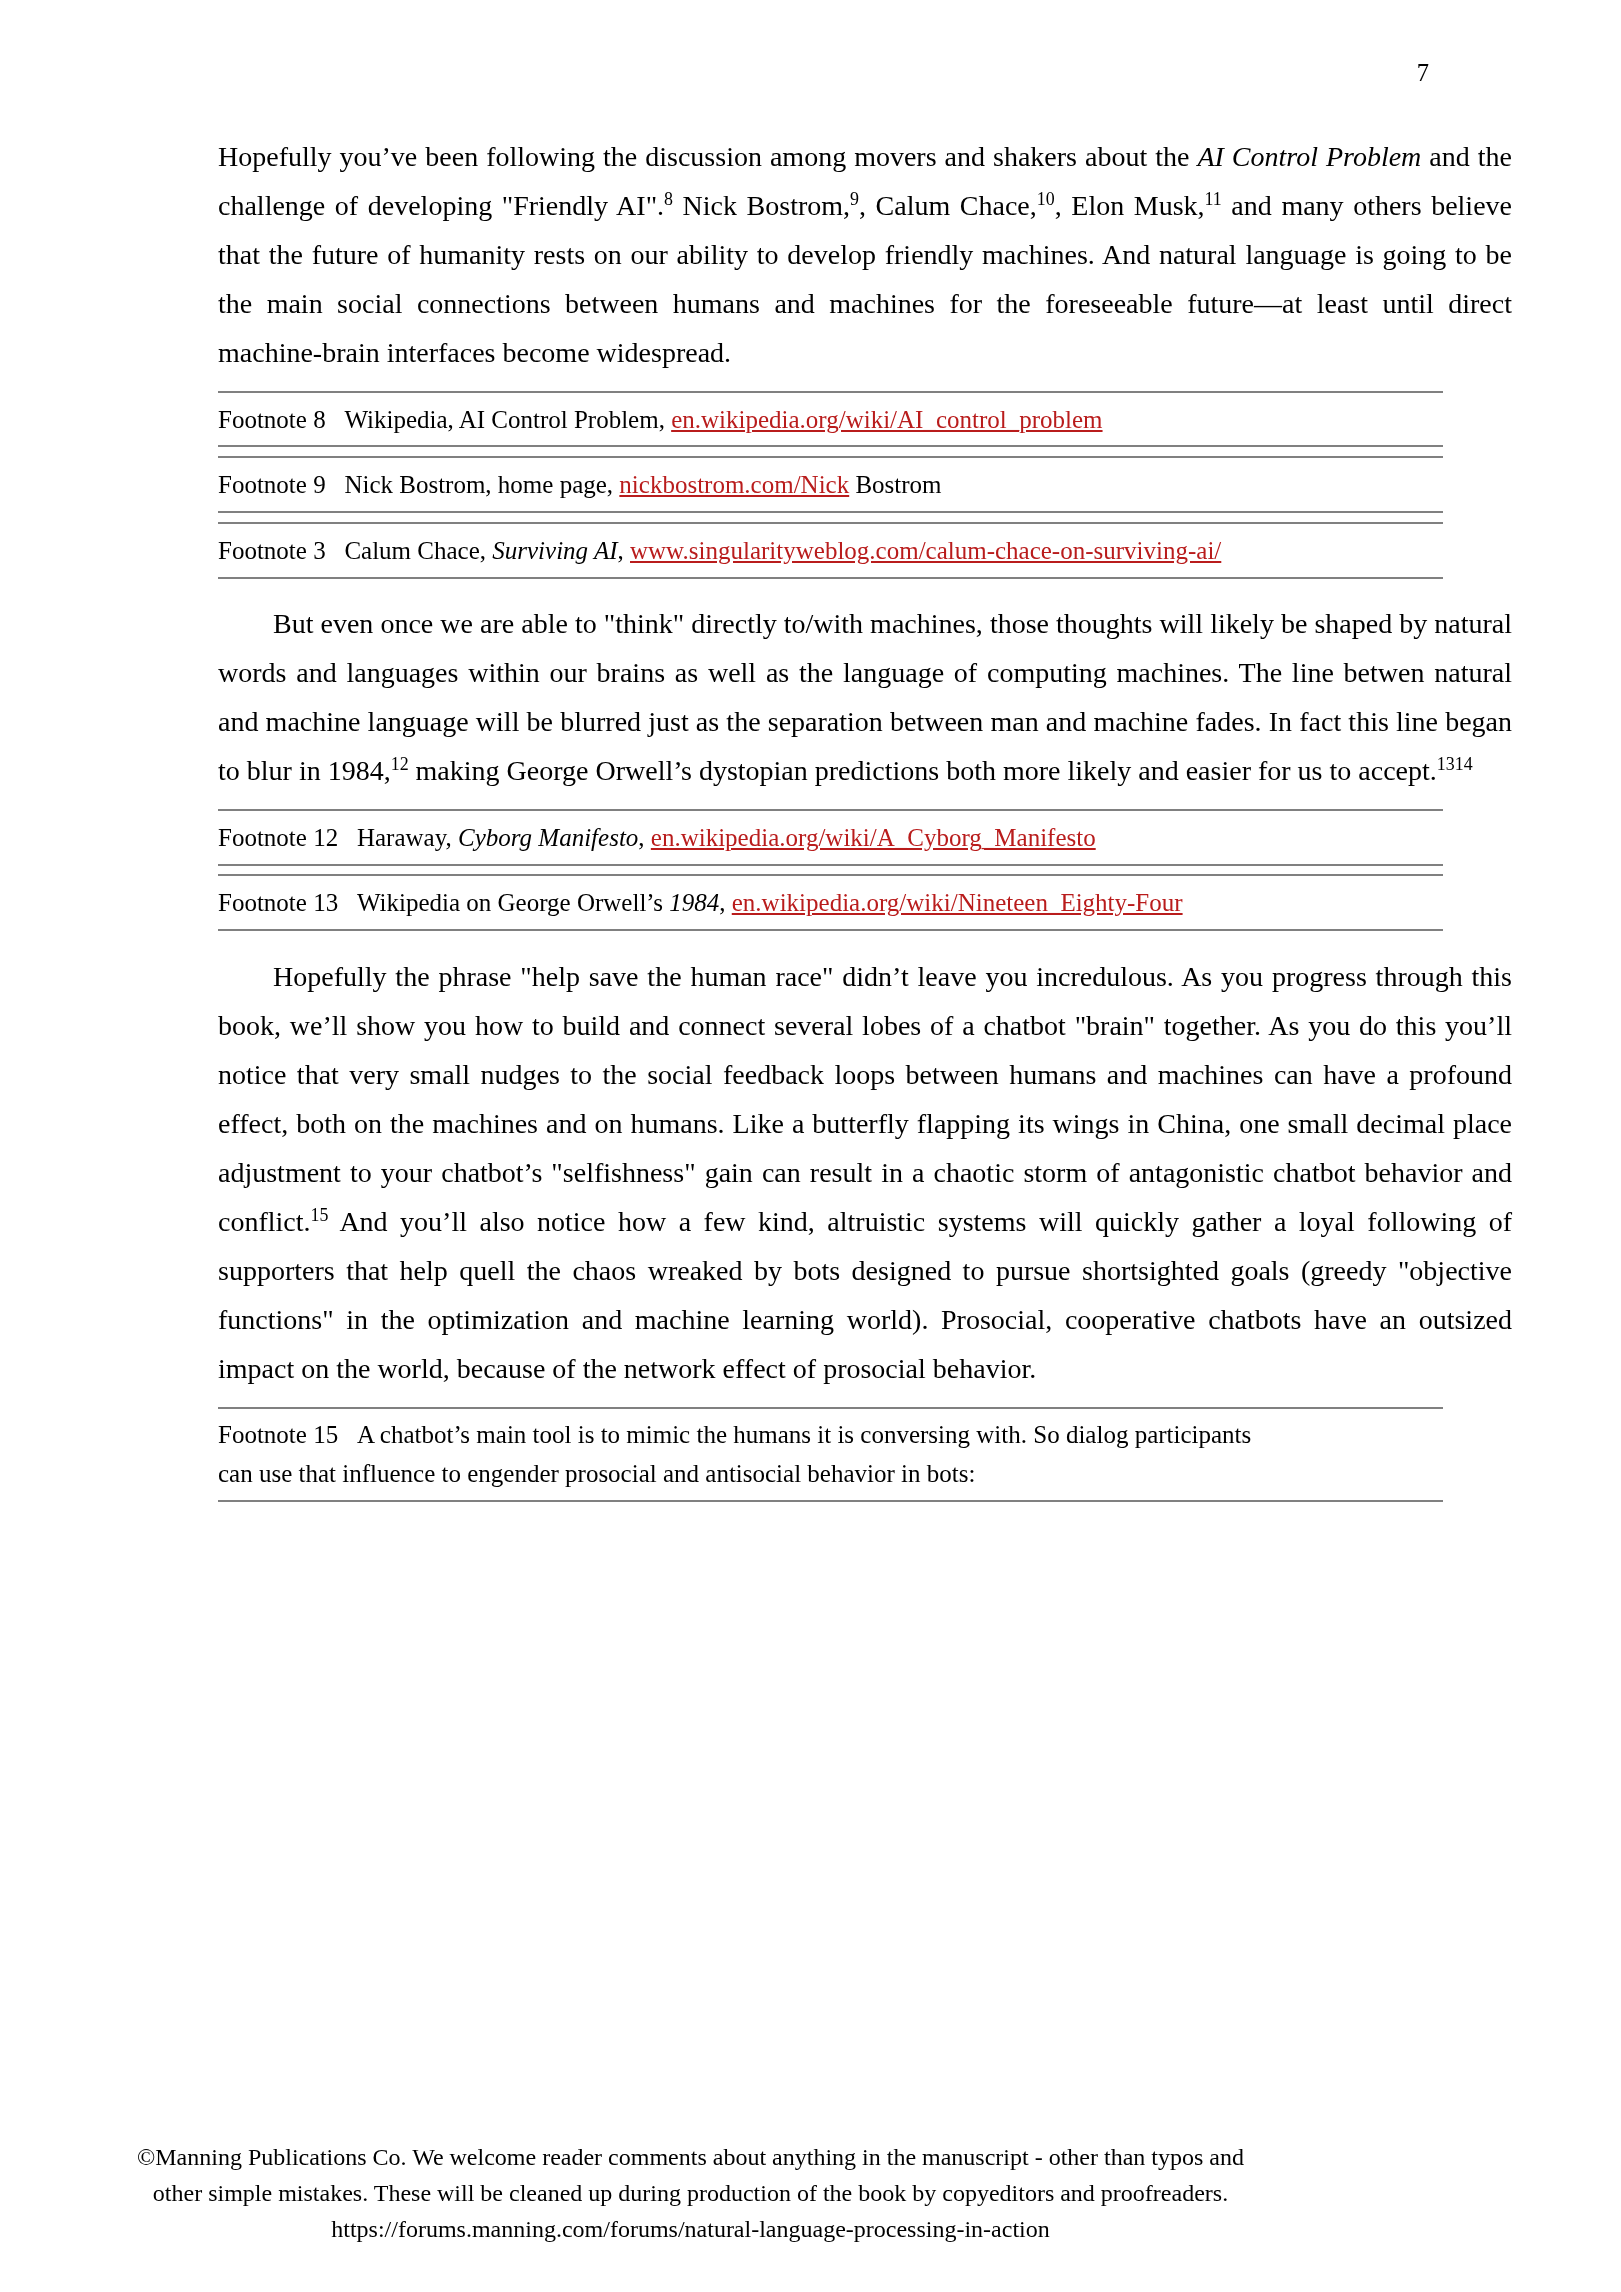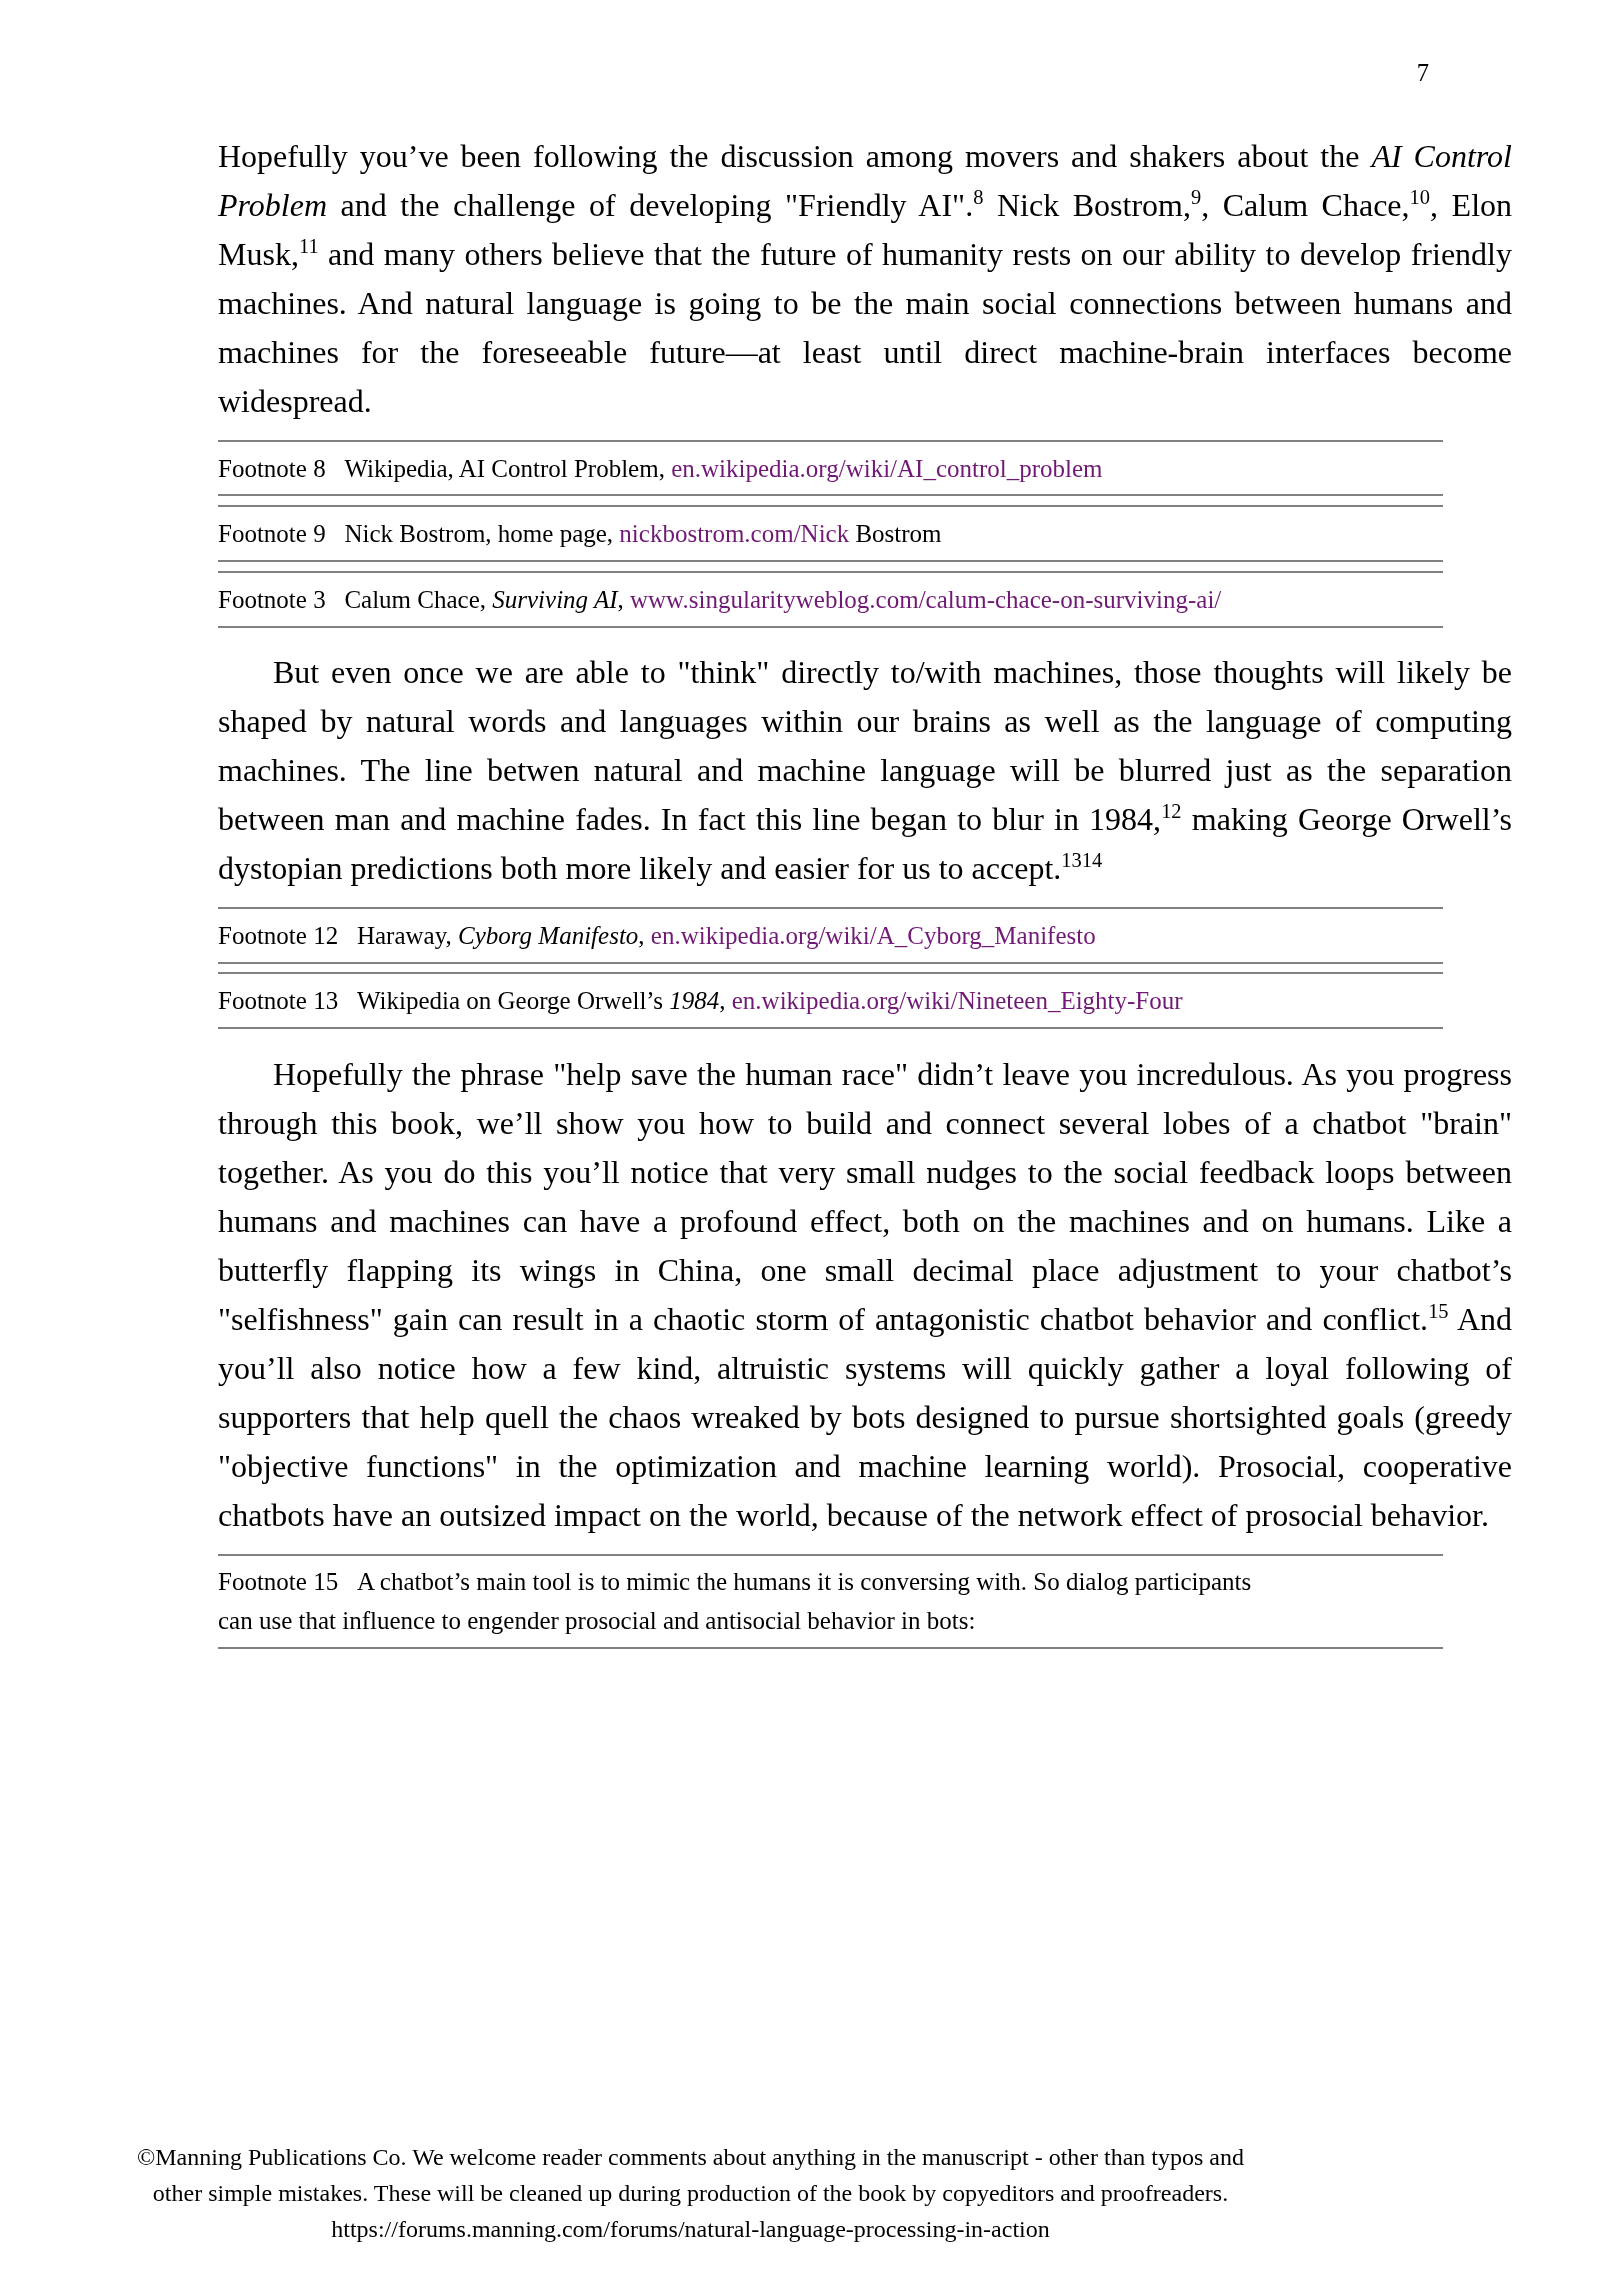--- a/index.html
+++ b/index.html
@@ -30,37 +30,37 @@
     line-height: 1;
   }
   .content {
     position: absolute;
     left: 218px;
     top: 132px;
     width: 1294px;
   }
   p.body-par {
     margin: 0 0 0 0;
-    font-size: 32px;
+    font-size: 28px;
     line-height: 49px;
     text-align: justify;
     text-justify: inter-word;
     hyphens: none;
   }
   p.indented {
     text-indent: 55px;
     margin-top: 8px;
   }
   sup {
     font-size: 0.64em;
     vertical-align: super;
     line-height: 0;
   }
   i, .ital { font-style: italic; }
-  .url { color: #701a75; }
+  .url { color: #b91c1c; text-decoration: underline; }
 
   
   .footnote-group {
     margin-top: 13.7px;
     margin-bottom: 11.8px;
   }
   .footnote {
     position: relative;
     padding: 0;
   }

